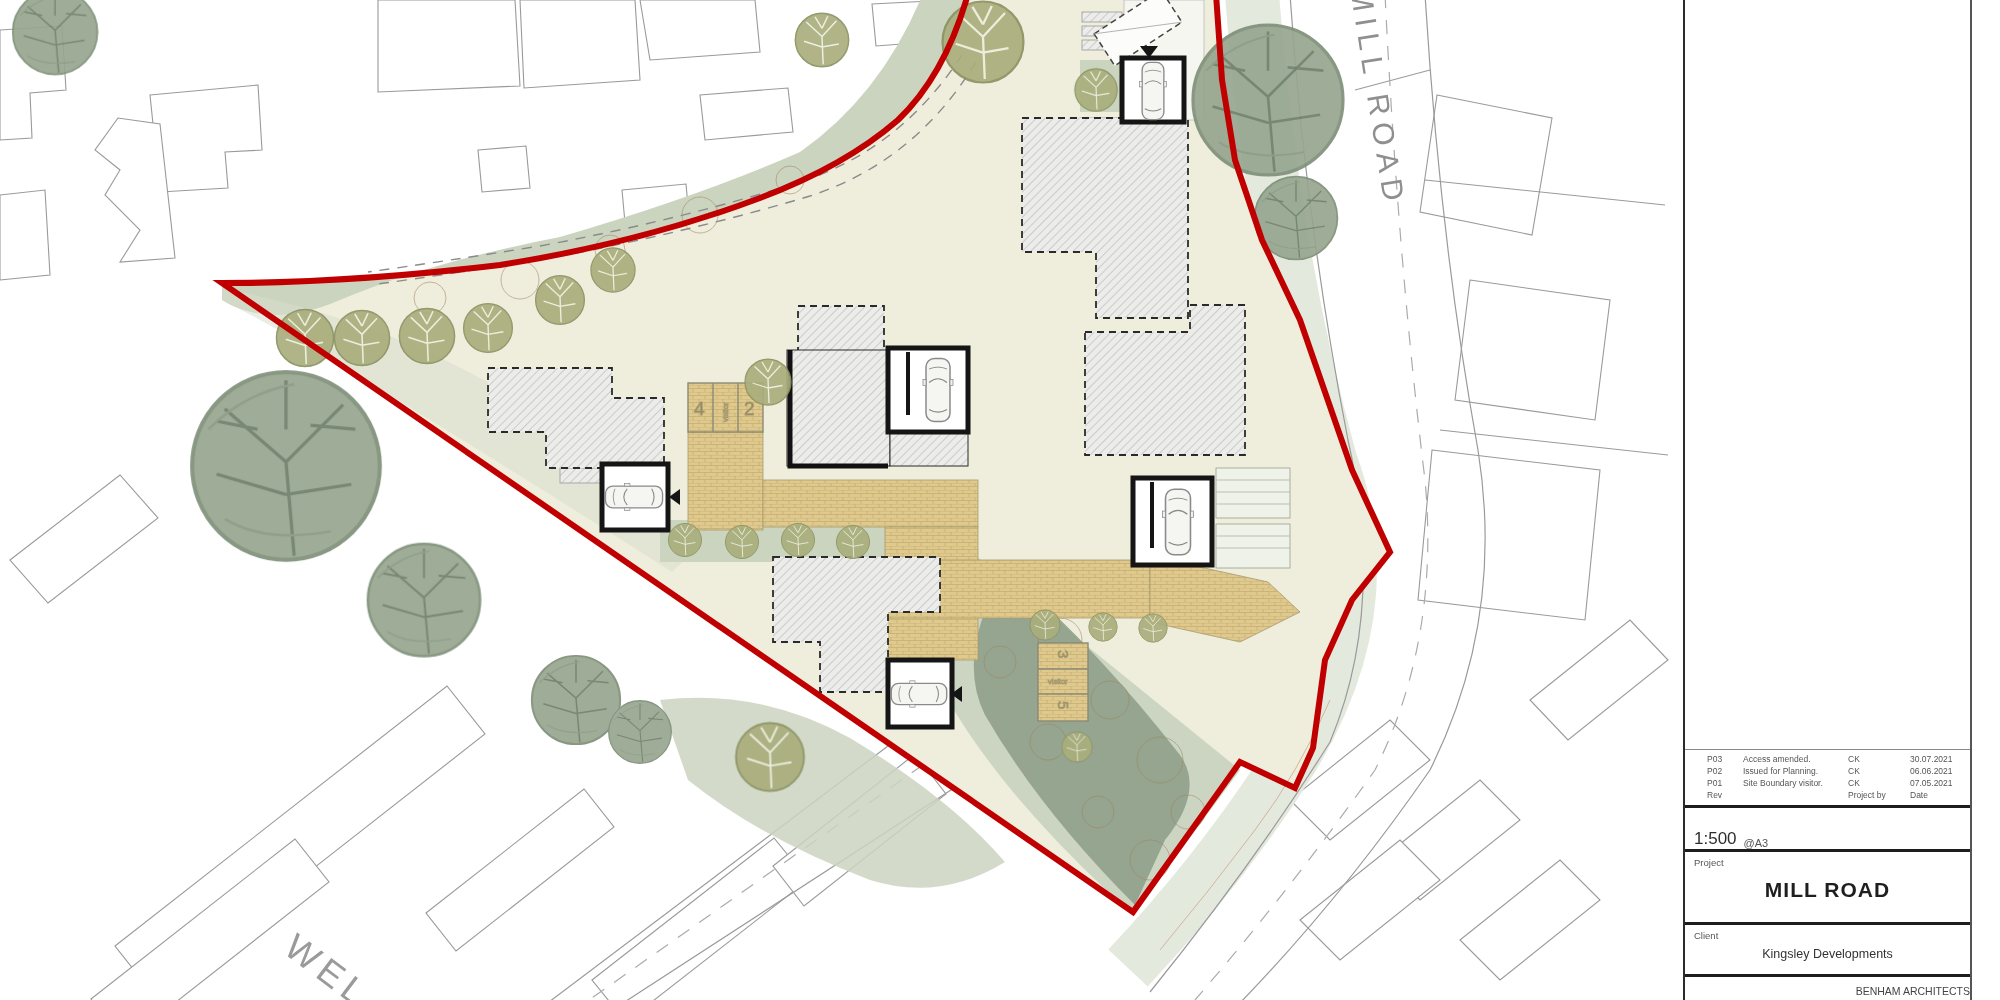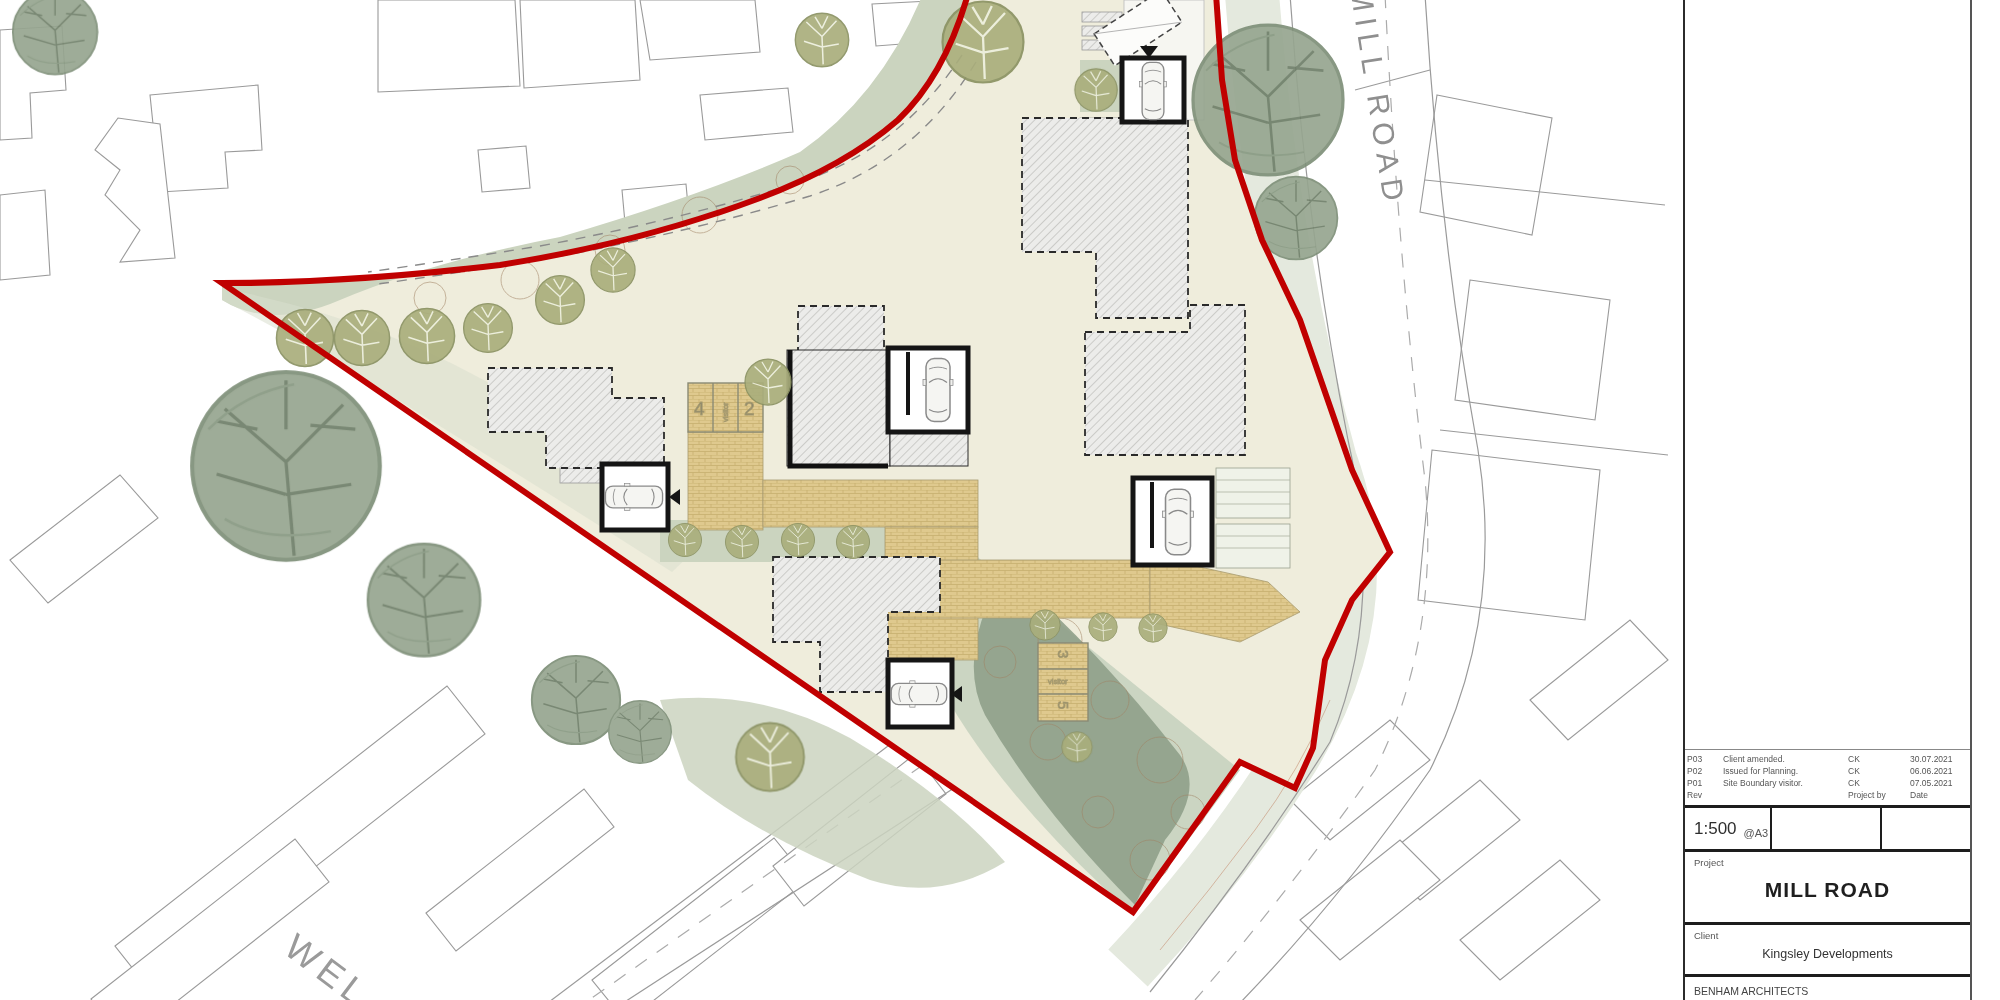--- a/index.html
+++ b/index.html
@@ -7,37 +7,37 @@
        font-family:"Liberation Sans",sans-serif;}
   svg{position:absolute;left:0;top:0;}
   
   .panel{position:absolute;left:1683px;top:0;width:289px;height:1000px;background:#fff;
          border-left:2px solid #2b2b2b;border-right:2px solid #555;box-sizing:border-box;
          color:#3a3a3a;}
   .panel .abs{position:absolute;left:0;right:0;box-sizing:border-box;}
   .rev-table{top:749px;height:59px;border-top:1px solid #888;border-bottom:3px solid #1d1d1d;
              font-size:8.5px;color:#555;padding-top:3px;}
   .rev-row{display:flex;height:12px;line-height:12px;}
-  .rev-row .c-rev{width:36px;padding-left:2px;}
+  .rev-row .c-rev{width:36px;padding-left:22px;}
   .rev-row .c-desc{flex:1;}
   .rev-row .c-by{width:62px;}
   .rev-row .c-date{width:60px;}
-  .scale-row{top:808px;height:44px;border-bottom:3px solid #1d1d1d;display:flex;}
+  .scale-row{top:808px;height:44px;border-bottom:3px solid #1d1d1d;display:flex;align-items:flex-end;}
   .scale-cell{width:76px;display:flex;align-items:center;padding-left:9px;}
   .scale-num{font-size:17px;color:#2e2e2e;}
   .scale-paper{font-size:11px;color:#555;margin-left:7px;margin-top:9px;}
   .mid-cell{flex:1;border-left:2px solid #1d1d1d;}
   .end-cell{width:88px;border-left:2px solid #1d1d1d;}
   .project-row{top:852px;height:73px;border-bottom:3px solid #1d1d1d;}
   .field-label{font-size:9.5px;color:#555;padding:5px 0 0 9px;}
   .project-name{text-align:center;font-size:21px;font-weight:bold;letter-spacing:1px;
                 color:#1f1f1f;margin-top:10px;}
   .client-row{top:925px;height:52px;border-bottom:3px solid #1d1d1d;}
   .client-name{text-align:center;font-size:12.5px;color:#333;margin-top:6px;}
-  .practice-row{top:977px;height:23px;font-size:10.5px;color:#444;padding:8px 0 0 9px;}
+  .practice-row{top:977px;height:23px;font-size:10.5px;color:#444;padding:8px 0 0 9px;text-align:right;}
 </style>
 </head>
 <body>
 
 <div id="app">
 <svg width="2000" height="1000" viewBox="0 0 2000 1000">
   <defs>
     <pattern id="hatch" width="6" height="6" patternUnits="userSpaceOnUse" patternTransform="rotate(45)">
       <rect width="6" height="6" fill="#ECECEA"></rect>
       <line x1="0" y1="0" x2="0" y2="6" stroke="#BDBDBA" stroke-width="1.4"></line>
@@ -279,21 +279,21 @@
 
   <path d="M968,-6 Q945,75 898,120 Q845,166 760,198 Q640,243 500,265 Q350,283 222,283
            L1133,912 L1240,762 L1295,788 L1313,748 L1325,660 L1352,600 L1390,552
            L1352,470 L1300,320 L1262,240 L1235,160 L1222,80 L1216,-6" fill="none" stroke="#C00000" stroke-width="6" stroke-linejoin="miter"></path>
 </svg>
 
 <div class="panel">
   <div class="abs rev-table">
     <div class="rev-row">
       <span class="c-rev">P03</span>
-      <span class="c-desc">Client amended.</span>
+      <span class="c-desc">Access amended.</span>
       <span class="c-by">CK</span>
       <span class="c-date">30.07.2021</span>
     </div>
     <div class="rev-row">
       <span class="c-rev">P02</span>
       <span class="c-desc">Issued for Planning.</span>
       <span class="c-by">CK</span>
       <span class="c-date">06.06.2021</span>
     </div>
     <div class="rev-row">

